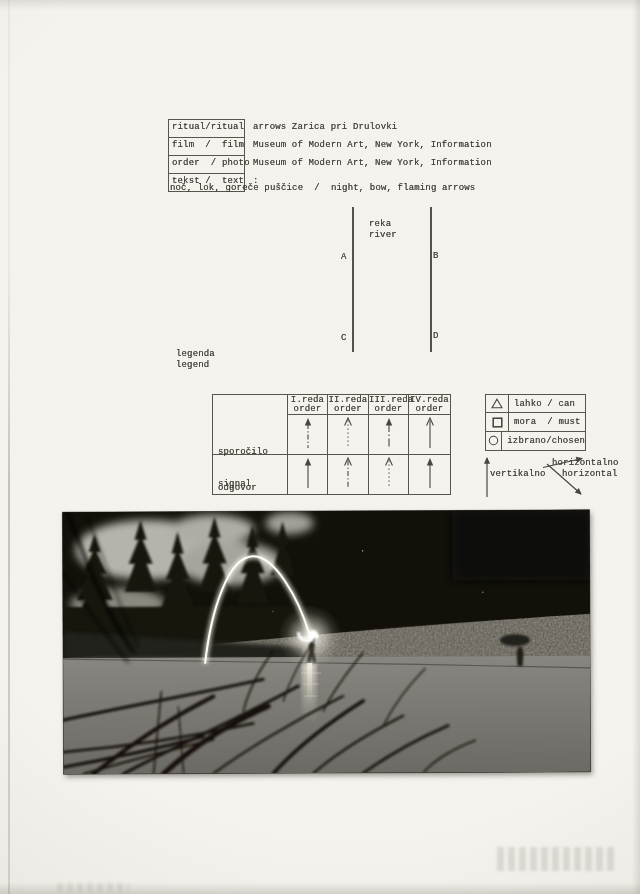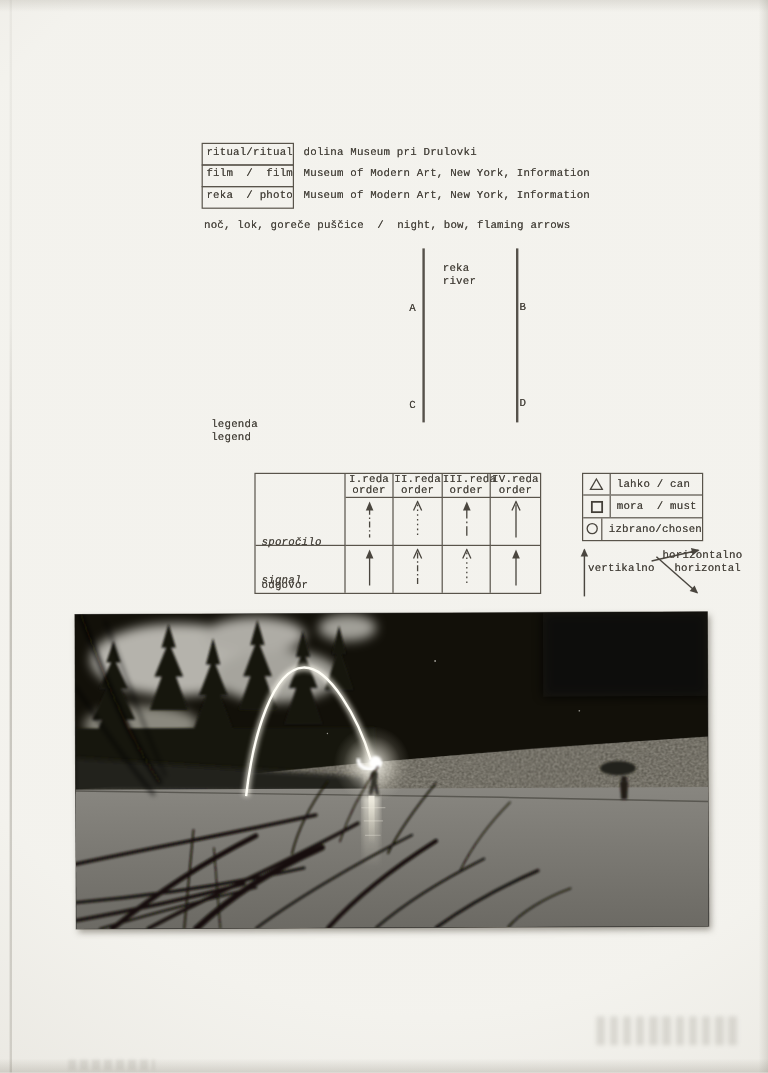--- a/index.html
+++ b/index.html
@@ -27,21 +27,21 @@
   .vline{width:1.5px;background:#56524b;}
 
   
   .matrix{display:grid;grid-template-columns:75px 40px 41px 40px 41px;
     grid-template-rows:20px 40px 39px;border:1px solid #59544b;}
   .matrix .cell{border-right:1px solid #59544b;border-bottom:1px solid #59544b;
     overflow:visible;}
   .matrix .no-r{border-right:none;}
   .matrix .no-b{border-bottom:none;}
   .hdr{font-size:9px;line-height:9.8px;text-align:center;padding-top:.5px;white-space:nowrap;}
-  .lblcell{grid-row:1/3;padding:31px 0 0 5px;font-style:italic;}
+  .lblcell{grid-row:1/3;padding:31px 0 0 5px;}
   .lblcell2{padding:7px 0 0 5px;}
   .arrowcell{display:flex;justify-content:center;align-items:flex-start;padding-top:2px;}
 
   
   .symtable{border:1px solid #59544b;width:101px;}
   .symrow{display:flex;height:18.4px;border-bottom:1px solid #59544b;}
   .symrow:last-child{border-bottom:none;}
   .symcell{width:23px;border-right:1px solid #59544b;display:flex;
     align-items:center;justify-content:center;}
   .symtext{padding:4px 0 0 5px;}
@@ -72,29 +72,33 @@
 
   <div class="abs edge-top"></div>
   <div class="abs edge-right"></div>
   <div class="abs edge-bottom"></div>
   <div class="abs crease-left"></div>
 
 
   <div class="abs" style="left:168px;top:120px;">
     <div class="info-row">
       <div class="infobox typed t9">ritual/ritual</div>
-      <div class="info-val typed t9">dolina Museum pri Drulovki</div>
+      <div class="info-val typed t9">arrows Zarica pri Drulovki</div>
     </div>
     <div class="info-row">
       <div class="infobox typed t9">film  /  film</div>
       <div class="info-val typed t9">Museum of Modern Art, New York, Information</div>
     </div>
     <div class="info-row">
-      <div class="infobox typed t9">reka  / photo</div>
+      <div class="infobox typed t9">order  / photo</div>
       <div class="info-val typed t9">Museum of Modern Art, New York, Information</div>
+    </div>
+    <div class="info-row">
+      <div class="infobox typed t9">tekst /  text</div>
+      <div class="info-val typed t9">:</div>
     </div>
   </div>
 
   <div class="abs" style="left:170px;top:183px;">
     <div class="typed t9">noč, lok, goreče puščice  /  night, bow, flaming arrows</div>
   </div>
 
   <div class="abs vline" style="left:352px;top:207px;height:145px;"></div>
   <div class="abs vline" style="left:430px;top:207px;height:145px;"></div>
   <div class="abs" style="left:369px;top:219px;">

